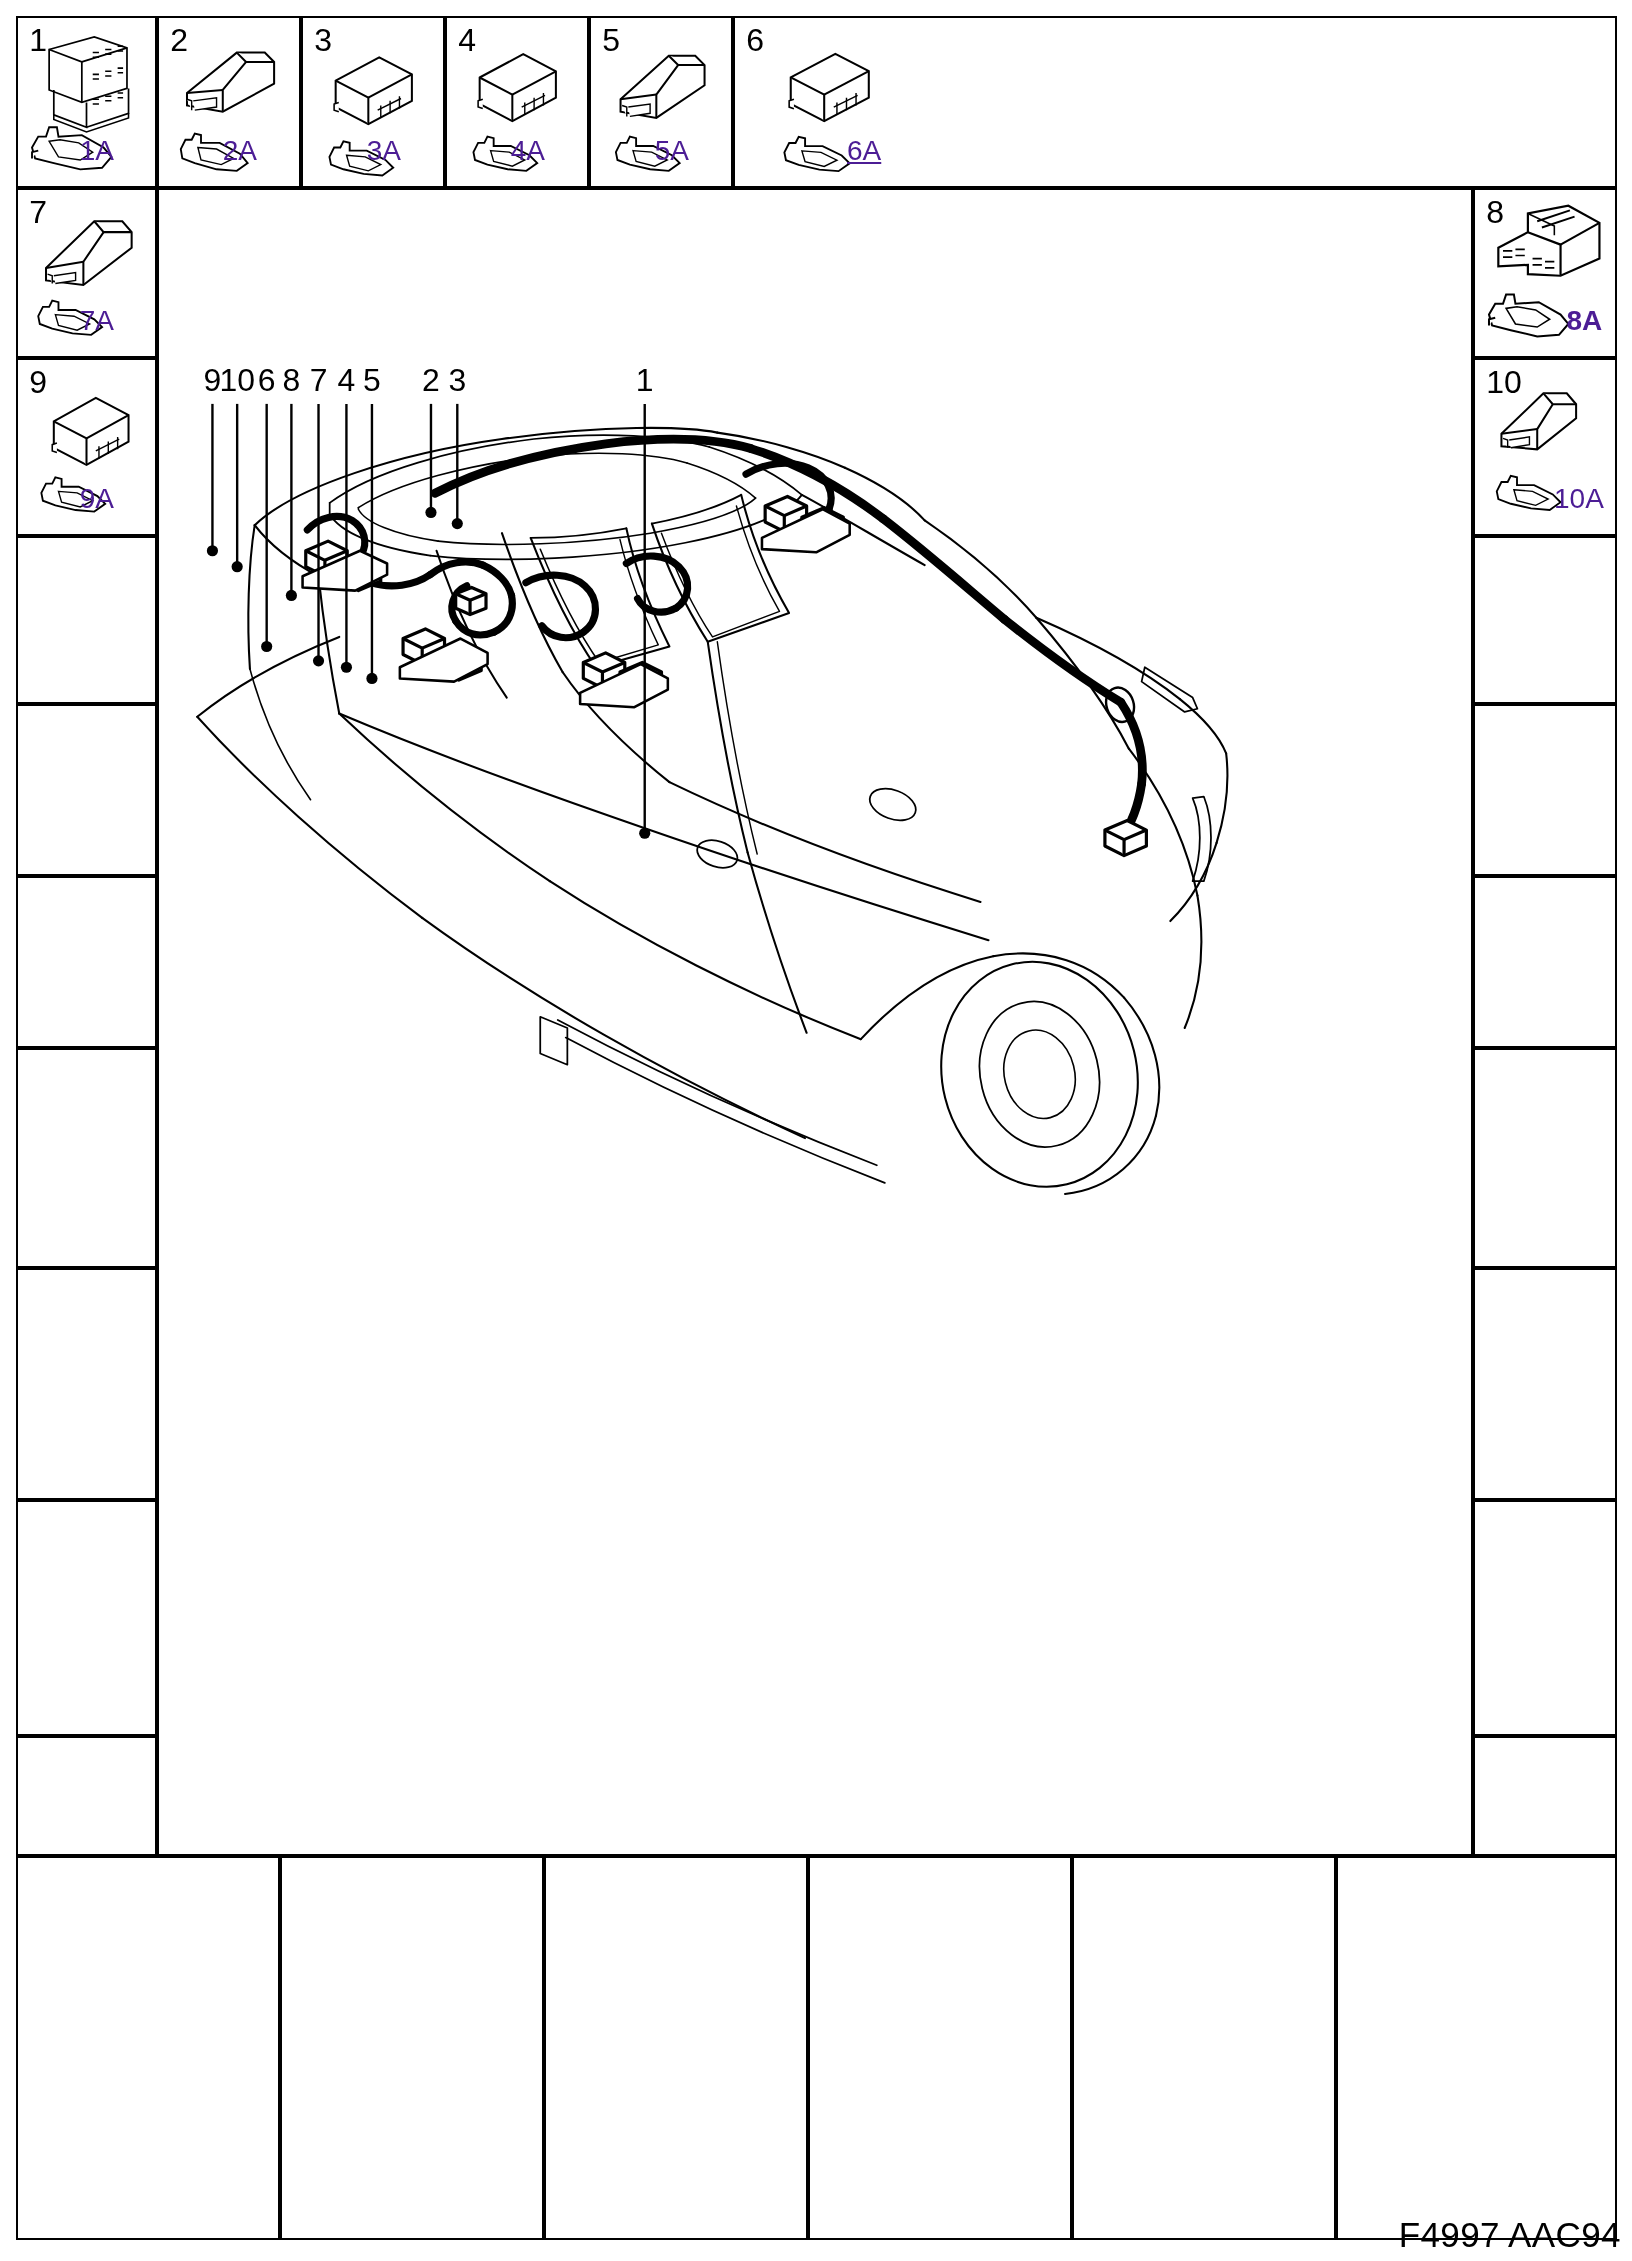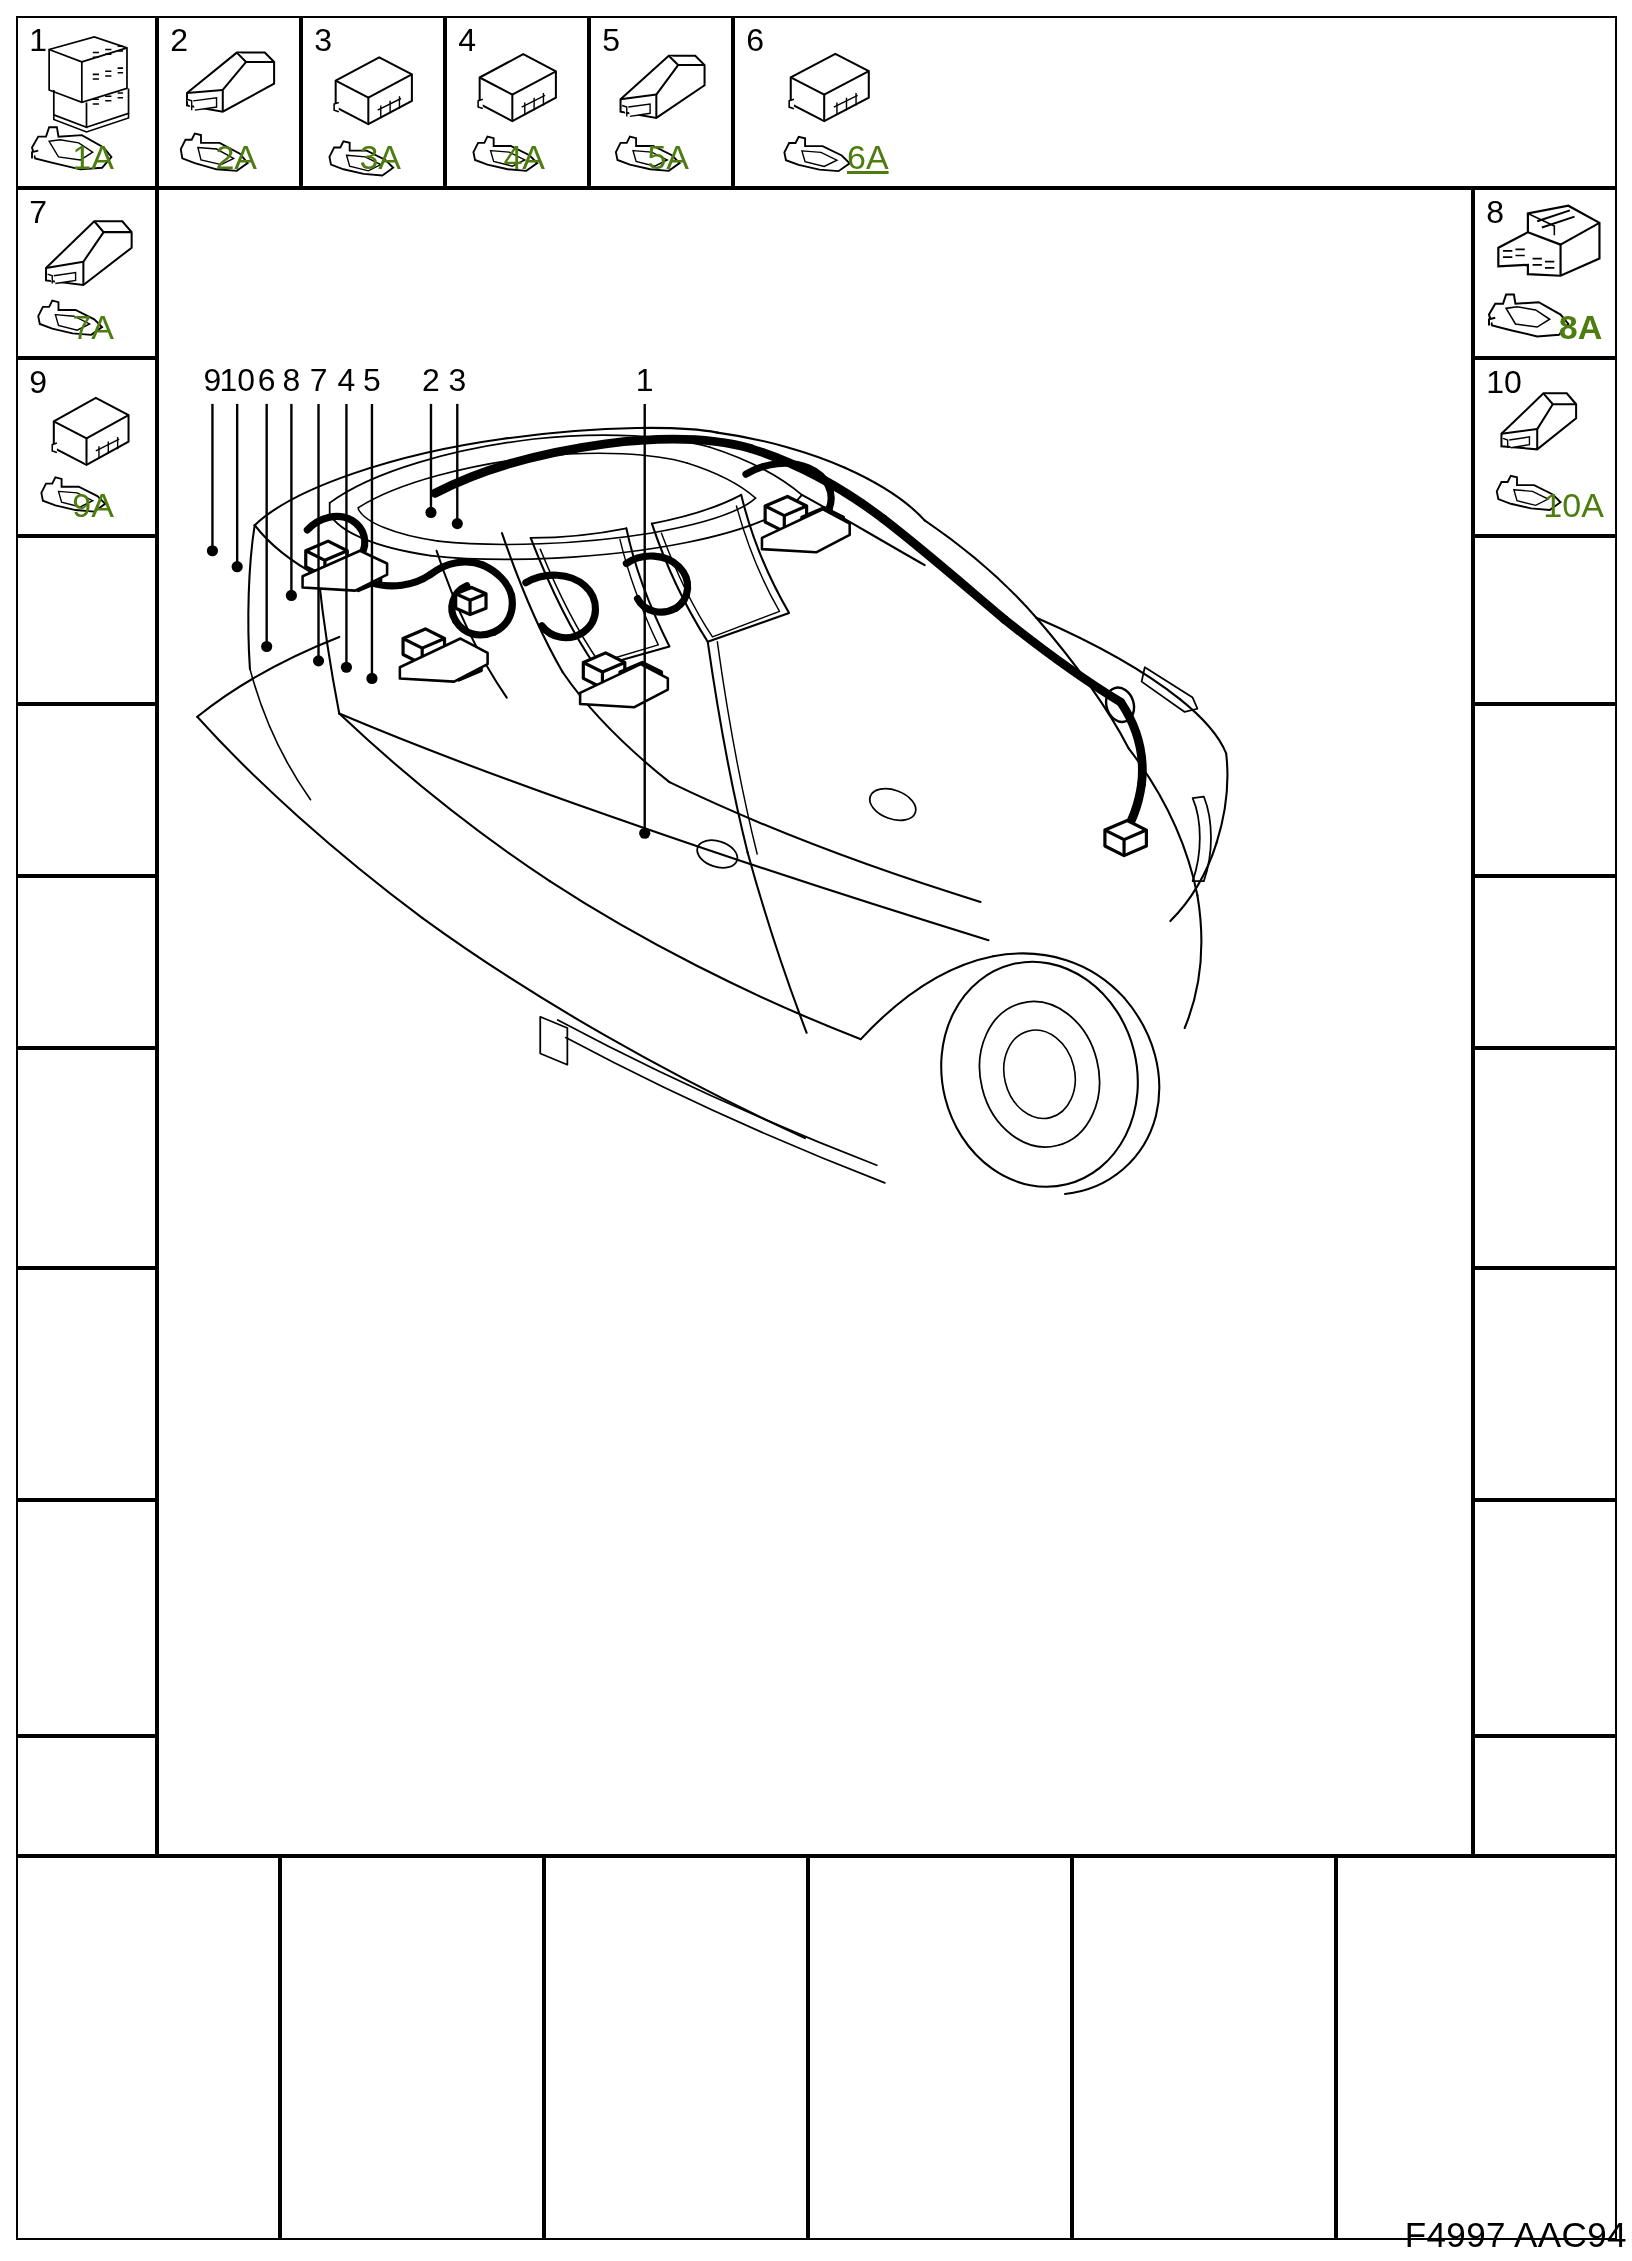--- a/index.html
+++ b/index.html
@@ -22,40 +22,40 @@
     position:absolute;
     top:6.4px;left:11.2px;
     font-size:32px;
     font-weight:400;
     line-height:1;
     color:#000;
     font-family:"Liberation Sans", sans-serif;
   }
   .cell .term-label{
     position:absolute;
-    bottom:9px;
+    bottom:19px;
     right:30%;
-    font-size:34px;
-    color:#4d7c0f;
+    font-size:28px;
+    color:#4c1d95;
     font-family:"Liberation Sans", sans-serif;
     white-space:nowrap;
   }
   .cell.empty{border-width:2.4px;}
   .art{position:absolute;left:0;top:0;width:100%;height:100%;pointer-events:none;}
   
   #main-panel{
     position:absolute;
     box-sizing:border-box;
     border:2.4px solid #000;
     background:#fff;
   }
   #car-svg{position:absolute;left:0;top:0;width:100%;height:100%;}
   #footer-code{
     position:absolute;
-    right:6px;bottom:6.4px;
+    right:12px;bottom:6.4px;
     font-size:35px;
     letter-spacing:0.4px;
     color:#000;
     font-family:"Liberation Sans", sans-serif;
     white-space:nowrap;
     margin-top:41px;
   }
   .lbl{
     font-family:"Liberation Sans", sans-serif;
     font-size:40px;

